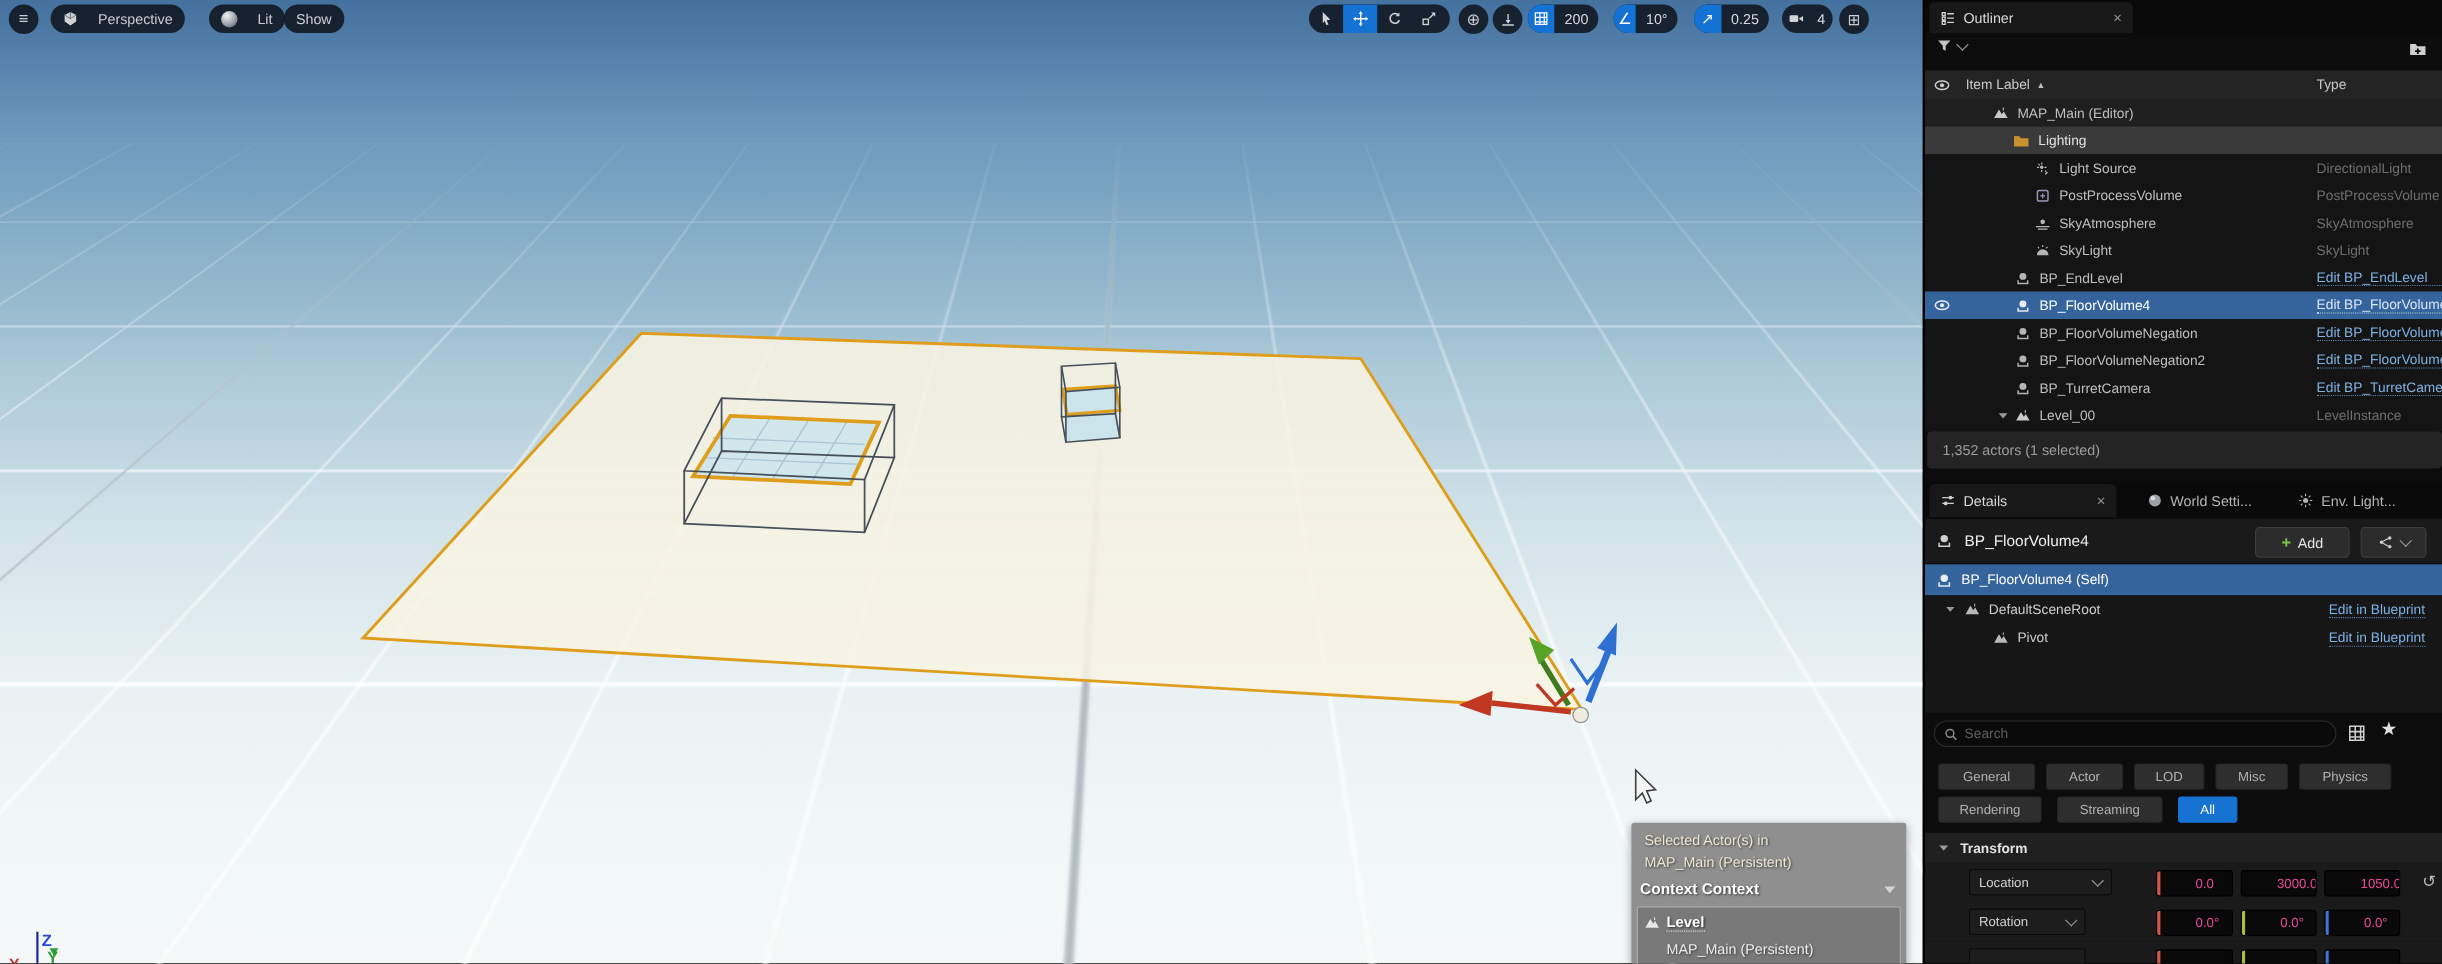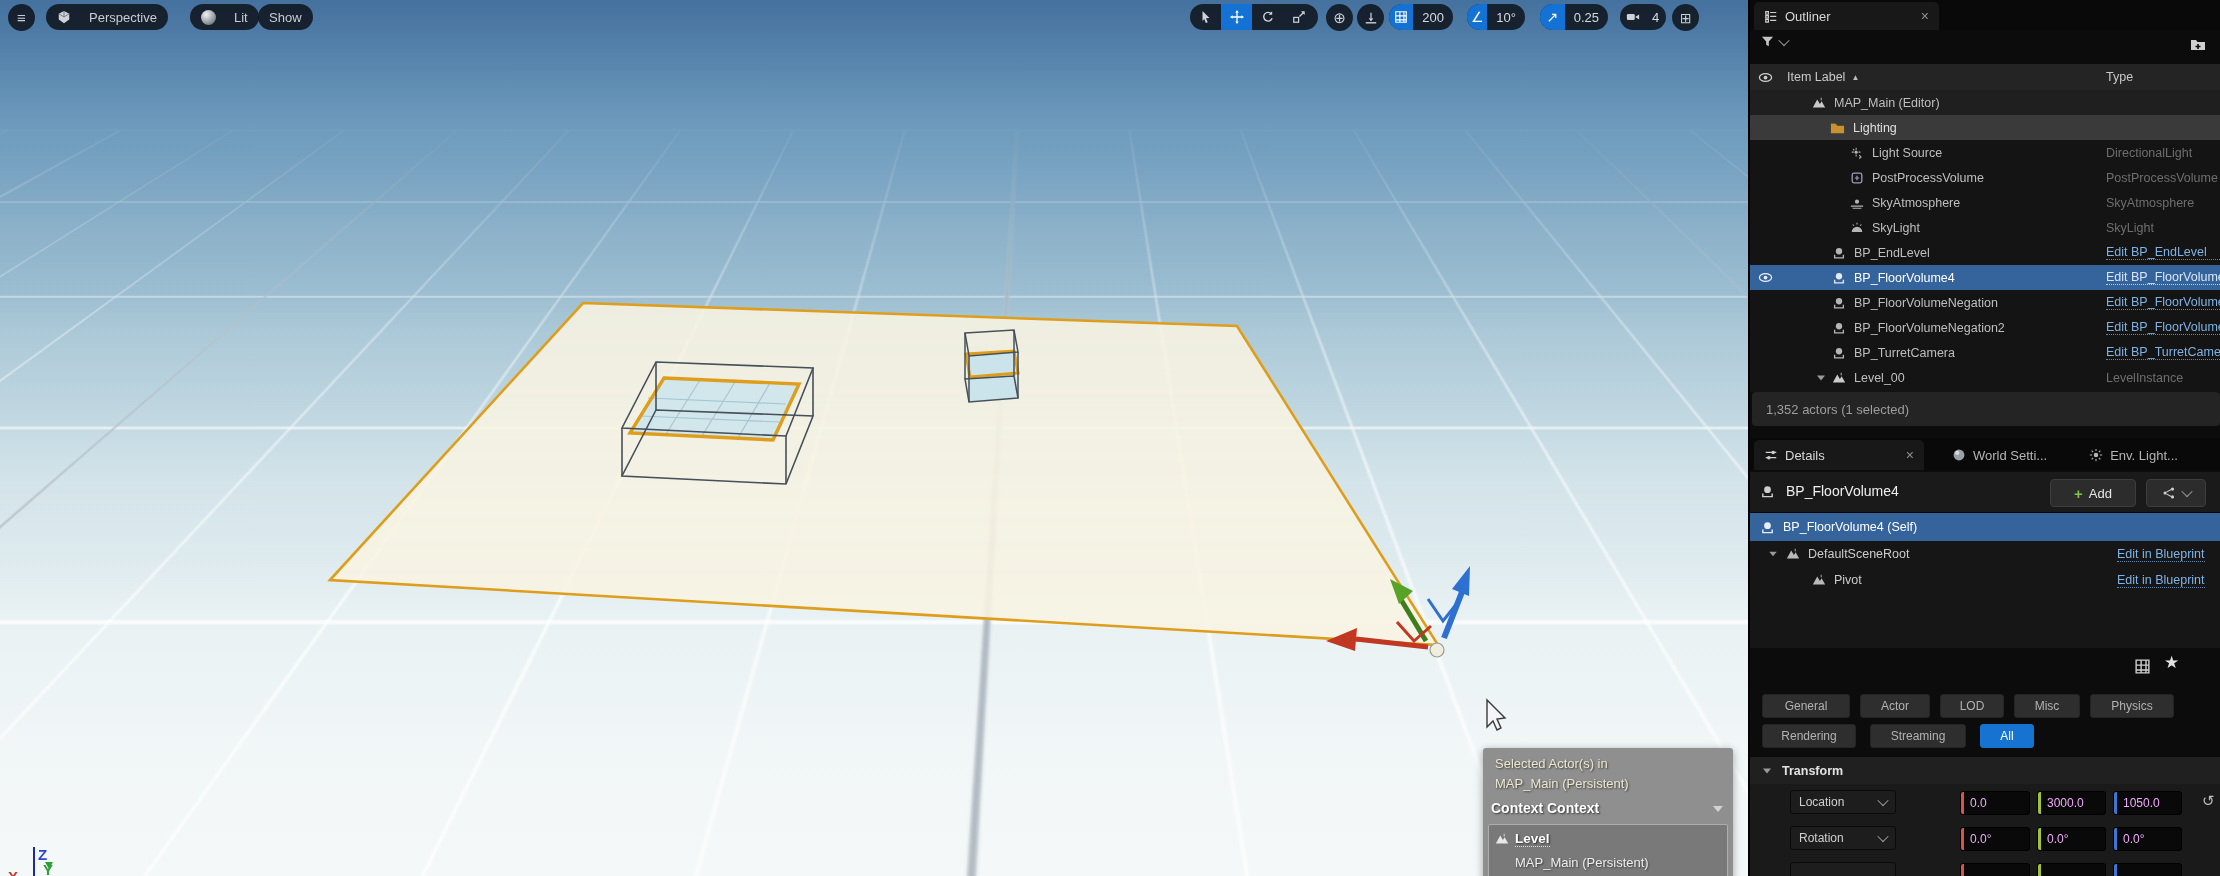--- a/index.html
+++ b/index.html
@@ -48,21 +48,21 @@
   .orow .lbl{white-space:nowrap;}
   .orow .typ{position:absolute;left:356px;right:0;color:#6e6e6e;white-space:nowrap;overflow:hidden;}
   .orow .typ.link{color:#7fb2e5;border-bottom:1px dotted #5d87b5;align-self:center;}
   .sel{background:#35639c !important;color:#fff;}
   .sel .typ.link{color:#d9e7f7;border-bottom-color:#bcd2ea;}
   .hoverrow{background:#3a3a3a;}
   .statusbar{position:absolute;left:2px;right:2px;top:392px;height:34px;background:#242424;border-radius:4px;display:flex;align-items:center;color:#9d9d9d;font-size:13px;padding-left:14px;}
   .ic{display:block;}
   .chip{height:22px;border-radius:3px;background:#2e2e2e;border:1px solid #242424;color:#b2b2b2;font-size:12px;display:flex;align-items:center;justify-content:center;}
   .chip.on{background:#1673d2;border-color:#1673d2;color:#fff;}
-  .field{position:absolute;height:22px;background:#090909;border:1px solid #000;border-radius:3px;display:flex;align-items:center;color:#f0abfc;font-size:12px;overflow:hidden;}
+  .field{position:absolute;height:22px;background:#090909;border:1px solid #000;border-radius:3px;display:flex;align-items:center;color:#ec4899;font-size:12px;overflow:hidden;gap:26px;}
   .field .bar{width:3px;align-self:stretch;margin-right:6px;}
   .ddsel{position:absolute;height:24px;background:#1d1d1d;border:1px solid #0a0a0a;border-radius:3px;color:#cfcfcf;font-size:12px;display:flex;align-items:center;justify-content:space-between;padding:0 8px;box-sizing:border-box;}
   .bluelink{color:#7fb2e5;font-size:12.5px;border-bottom:1px dotted #5d87b5;white-space:nowrap;}
   .trihdr{width:0;height:0;border-left:5px solid transparent;border-right:5px solid transparent;border-top:6px solid #9a9a9a;}
   .treerow{position:relative;display:flex;align-items:center;font-size:12.5px;color:#cccccc;height:26px;}
 </style>
 </head>
 <body>
 
 <svg width="0" height="0" style="position:absolute">
@@ -497,20 +497,26 @@
       </div>
       <div class="treerow">
         <svg class="ic" style="margin-left:62px" width="14" height="14">
             <use href="#s-mountain" style="color:#b9b9b9"></use>
           </svg>
         <span style="margin-left:8px">Pivot</span>
         <span class="bluelink abs" style="left:367px">Edit in Blueprint</span>
       </div>
     </div>
 
+    <div class="searchpill abs" style="top:655px;left:8px;width:366px">
+      <svg class="ic" width="13" height="13">
+          <use href="#s-search" style="color:#8a8a8a"></use>
+        </svg>
+      <span>Search</span>
+    </div>
     <svg class="ic abs" style="left:384px;top:658px" width="17" height="17">
         <use href="#s-grid9" style="color:#cfcfcf"></use>
       </svg>
     <span class="abs" style="left:414px;top:652px;color:#e0e0e0;font-size:17px">★</span>
 
     <div class="abs" style="top:694px;left:12px;display:flex;gap:10px">
       <div class="chip" style="width:86px">General</div>
       <div class="chip" style="width:68px">Actor</div>
       <div class="chip" style="width:62px">LOD</div>
       <div class="chip" style="width:64px">Misc</div>
@@ -521,21 +527,21 @@
       <div class="chip" style="width:94px">Streaming</div>
       <div class="chip on" style="width:52px">All</div>
     </div>
 
     <div class="abs" style="top:756px;left:0;width:100%;height:28px;background:#202020;display:flex;align-items:center;border-top:1px solid #090909">
       <span class="trihdr" style="margin-left:12px;transform:scale(.8)"></span>
       <span style="margin-left:10px;color:#e2e2e2;font-size:12.5px;font-weight:bold">Transform</span>
     </div>
 
     <div class="abs" style="top:784px;left:0;width:100%;height:36px;background:#1a1a1a;border-bottom:1px solid #101010">
-      <div class="ddsel" style="left:40px;top:6px;width:106px">
+      <div class="ddsel" style="left:40px;top:6px;width:130px">
         <span>Location</span>
         <span class="chev"></span>
       </div>
       <div class="field" style="left:210px;top:7px;width:68px">
         <span class="bar" style="background:#d9534a"></span>
         <span>0.0</span>
       </div>
       <div class="field" style="left:287px;top:7px;width:67px">
         <span class="bar" style="background:#a4c234"></span>
         <span>3000.0</span>

